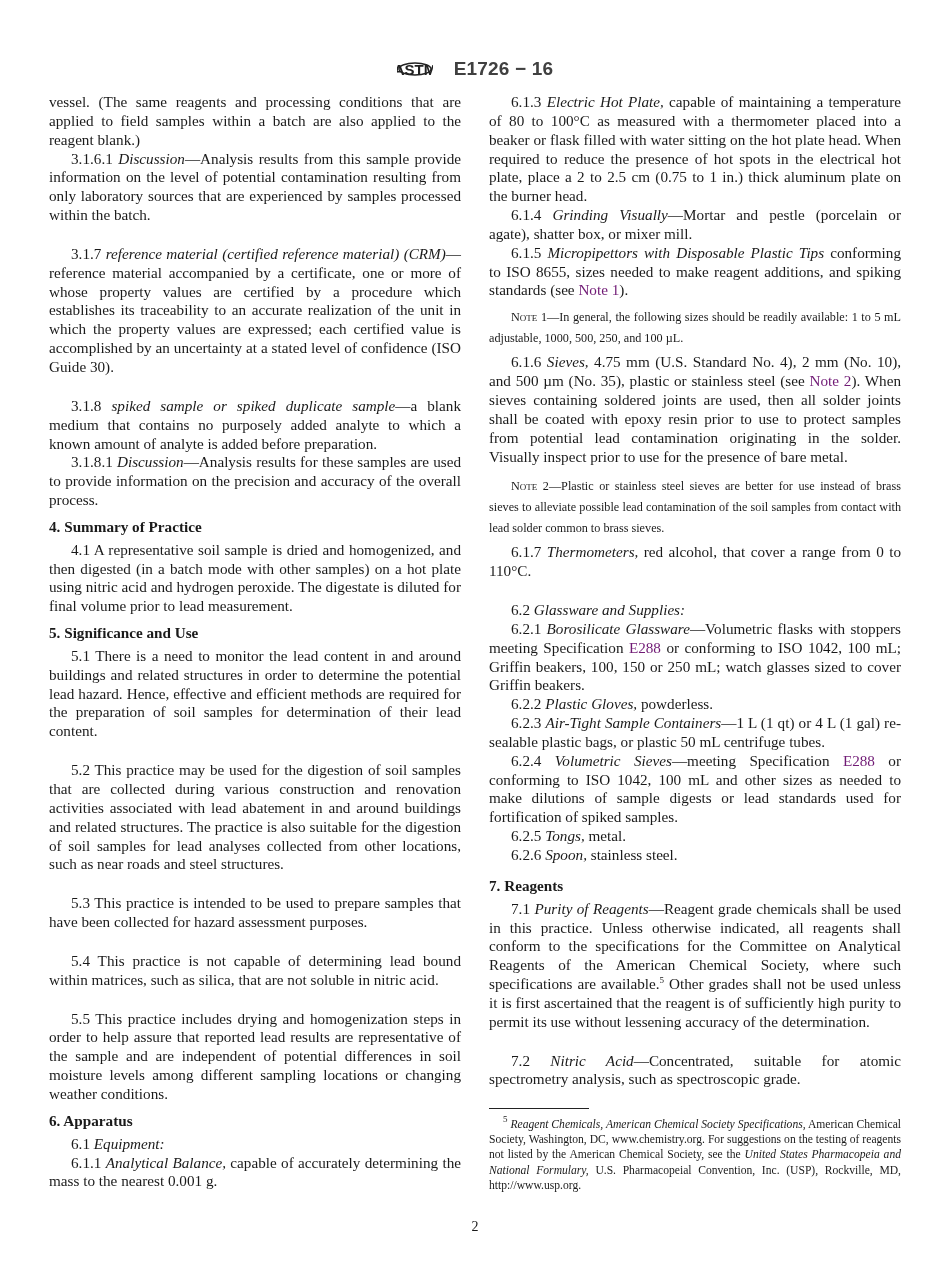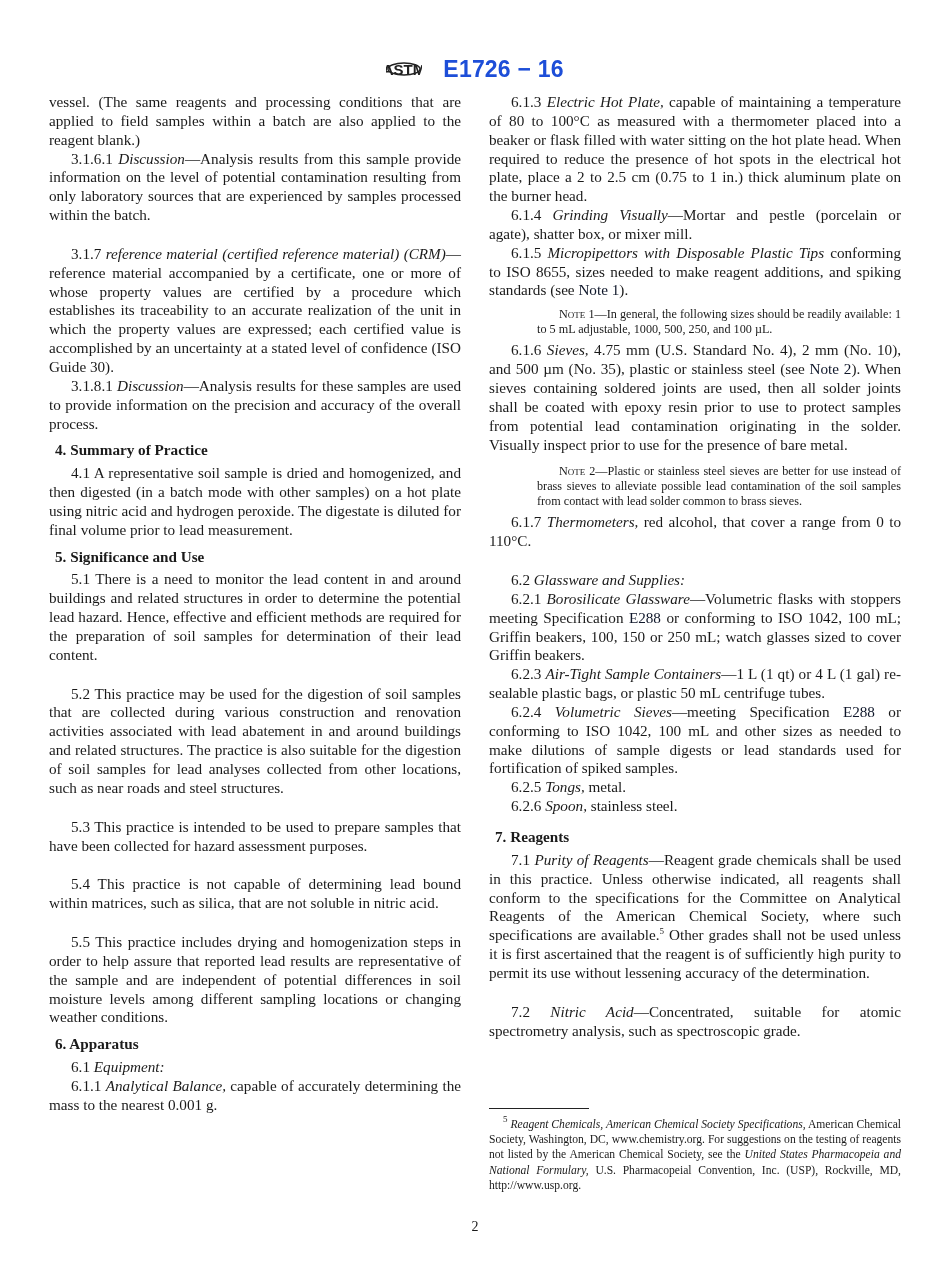--- a/index.html
+++ b/index.html
@@ -2,31 +2,31 @@
 <html><head>
 <meta charset="utf-8">
 <style>
   html, body { margin: 0; padding: 0; background: #ffffff; }
   body { width: 950px; height: 1272px; position: relative; overflow: hidden;
          font-family: "Liberation Serif", "DejaVu Serif", serif; color: #1a1a1a; }
   .header { position: absolute; top: 52px; left: 0; width: 950px; height: 34px;
             display: flex; justify-content: center; align-items: center; gap: 21px; }
   .logo { width: 36px; height: 30px; display: inline-block; }
   .designation { font-family: "Liberation Sans", "DejaVu Sans", sans-serif; font-weight: bold;
-                 font-size: 23px; color: #1d4ed8; letter-spacing: 0.2px; }
+                 font-size: 19px; color: #404040; letter-spacing: 0.2px; }
   .col { position: absolute; top: 93px; width: 412px; font-size: 15.2px; line-height: 18.85px; }
   .col.left { left: 49px; }
   .col.right { left: 489px; }
   p { margin: 0; text-align: justify; text-indent: 22px; }
   p.noindent { text-indent: 0; }
   .gap { margin-top: 20px; }
-  h3 { margin: 8px 0 4px 6px; font-size: 15.2px; font-weight: bold; text-indent: 0; }
-  .note { font-size: 12.2px; line-height: 15px; margin-top: 7px; margin-bottom: 4px; text-indent: 22px; text-align: justify; margin-left: 48px; }
+  h3 { margin: 8px 0 4px 0; font-size: 15.2px; font-weight: bold; text-indent: 0; }
+  .note { font-size: 12.2px; line-height: 21px; margin-top: 7px; margin-bottom: 4px; text-indent: 22px; text-align: justify; }
   .sc { font-variant: small-caps; }
-  .link { color: #0f172a; }
+  .link { color: #701a75; }
   i { font-style: italic; }
   sup { font-size: 9px; line-height: 0; vertical-align: 6px; }
   .fn-rule { position: absolute; left: 489px; top: 1108px; width: 100px; height: 1px; background: #222; }
   .footnote { position: absolute; left: 489px; top: 1117px; width: 412px; font-size: 11.6px;
               line-height: 15.2px; text-align: justify; text-indent: 14px; }
   .pagenum { position: absolute; top: 1219px; left: 0; width: 950px; text-align: center; font-size: 14px; }
 </style>
 </head>
 <body>
 
@@ -38,20 +38,21 @@
   <span class="designation">E1726 − 16</span>
 </div>
 
 <div class="col left">
   <p class="noindent">vessel. (The same reagents and processing conditions that are applied to field samples within a batch are also applied to the reagent blank.)</p>
 
   <p><span>3.1.6.1 </span><i>Discussion</i><span>—Analysis results from this sample provide information on the level of potential contamination resulting from only laboratory sources that are experienced by samples processed within the batch.</span></p>
 
   <p class="gap"><span>3.1.7 </span><i>reference material (certified reference material) (CRM)</i><span>—reference material accompanied by a certificate, one or more of whose property values are certified by a procedure which establishes its traceability to an accurate realization of the unit in which the property values are expressed; each certified value is accomplished by an uncertainty at a stated level of confidence (ISO Guide 30).</span></p>
 
+  <p class="gap"><span>3.1.8 </span><i>spiked sample or spiked duplicate sample</i><span>—a blank medium that contains no purposely added analyte to which a known amount of analyte is added before preparation.</span></p>
 
   <p><span>3.1.8.1 </span><i>Discussion</i><span>—Analysis results for these samples are used to provide information on the precision and accuracy of the overall process.</span></p>
 
   <h3>4.  Summary of Practice</h3>
   <p>4.1  A representative soil sample is dried and homogenized, and then digested (in a batch mode with other samples) on a hot plate using nitric acid and hydrogen peroxide. The digestate is diluted for final volume prior to lead measurement.</p>
 
   <h3>5.  Significance and Use</h3>
   <p>5.1 There is a need to monitor the lead content in and around buildings and related structures in order to determine the potential lead hazard. Hence, effective and efficient methods are required for the preparation of soil samples for determination of their lead content.</p>
   <p class="gap">5.2 This practice may be used for the digestion of soil samples that are collected during various construction and renovation activities associated with lead abatement in and around buildings and related structures. The practice is also suitable for the digestion of soil samples for lead analyses collected from other locations, such as near roads and steel structures.</p>
   <p class="gap">5.3  This practice is intended to be used to prepare samples that have been collected for hazard assessment purposes.</p>
@@ -71,20 +72,21 @@
   <p class="note"><span class="sc">Note</span><span> 1—In general, the following sizes should be readily available: 1 to 5 mL adjustable, 1000, 500, 250, and 100 µL.</span></p>
 
   <p><span>6.1.6  </span><i>Sieves,</i><span> 4.75 mm (U.S. Standard No. 4), 2 mm (No. 10), and 500 µm (No. 35), plastic or stainless steel (see </span><span class="link">Note 2</span><span>). When sieves containing soldered joints are used, then all solder joints shall be coated with epoxy resin prior to use to protect samples from potential lead contamination originating in the solder. Visually inspect prior to use for the presence of bare metal.</span></p>
 
   <p class="note" style="margin-top:10px"><span class="sc">Note</span><span> 2—Plastic or stainless steel sieves are better for use instead of brass sieves to alleviate possible lead contamination of the soil samples from contact with lead solder common to brass sieves.</span></p>
 
   <p><span>6.1.7  </span><i>Thermometers,</i><span> red alcohol, that cover a range from 0 to 110°C.</span></p>
 
   <p class="gap"><span>6.2  </span><i>Glassware and Supplies:</i></p>
   <p><span>6.2.1  </span><i>Borosilicate Glassware</i><span>—Volumetric flasks with stoppers meeting Specification </span><span class="link">E288</span><span> or conforming to ISO 1042, 100 mL; Griffin beakers, 100, 150 or 250 mL; watch glasses sized to cover Griffin beakers.</span></p>
+  <p><span>6.2.2  </span><i>Plastic Gloves,</i><span> powderless.</span></p>
   <p><span>6.2.3  </span><i>Air-Tight Sample Containers</i><span>—1 L (1 qt) or 4 L (1 gal) re-sealable plastic bags, or plastic 50 mL centrifuge tubes.</span></p>
   <p><span>6.2.4  </span><i>Volumetric Sieves</i><span>—meeting Specification </span><span class="link">E288</span><span> or conforming to ISO 1042, 100 mL and other sizes as needed to make dilutions of sample digests or lead standards used for fortification of spiked samples.</span></p>
   <p><span>6.2.5  </span><i>Tongs,</i><span> metal.</span></p>
   <p><span>6.2.6  </span><i>Spoon,</i><span> stainless steel.</span></p>
 
   <h3 style="margin-top:12px">7.  Reagents</h3>
   <p><span>7.1  </span><i>Purity of Reagents</i><span>—Reagent grade chemicals shall be used in this practice. Unless otherwise indicated, all reagents shall conform to the specifications for the Committee on Analytical Reagents of the American Chemical Society, where such specifications are available.</span><sup>5</sup><span> Other grades shall not be used unless it is first ascertained that the reagent is of sufficiently high purity to permit its use without lessening accuracy of the determination.</span></p>
   <p class="gap"><span>7.2 </span><i>Nitric Acid</i><span>—Concentrated, suitable for atomic spectrometry analysis, such as spectroscopic grade.</span></p>
 </div>
 

